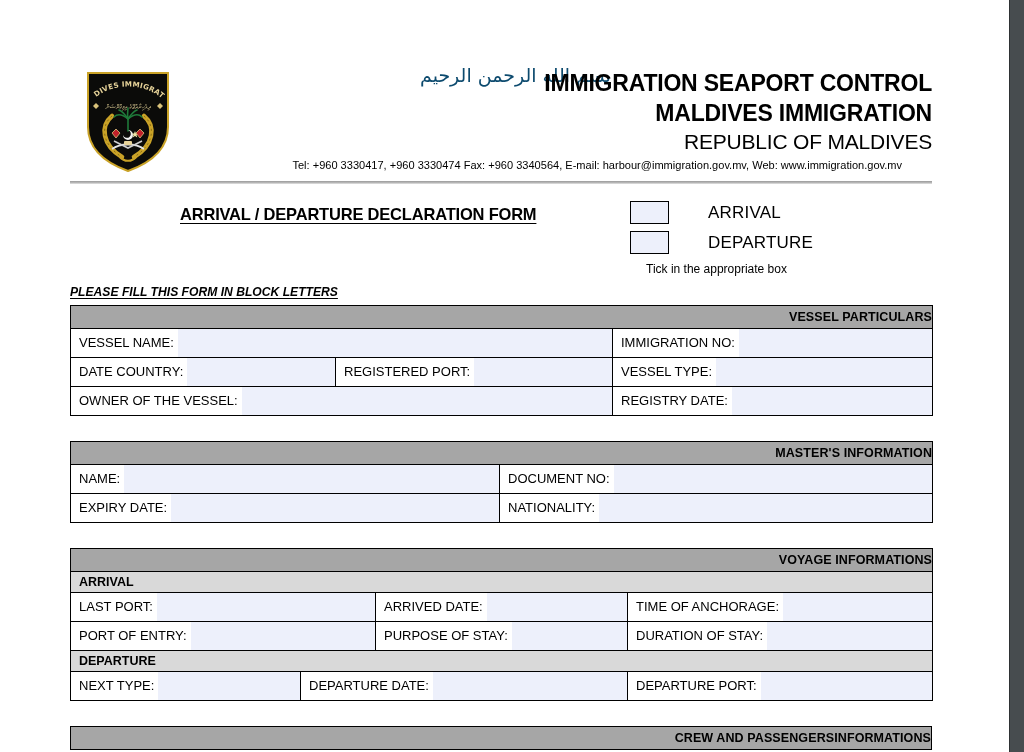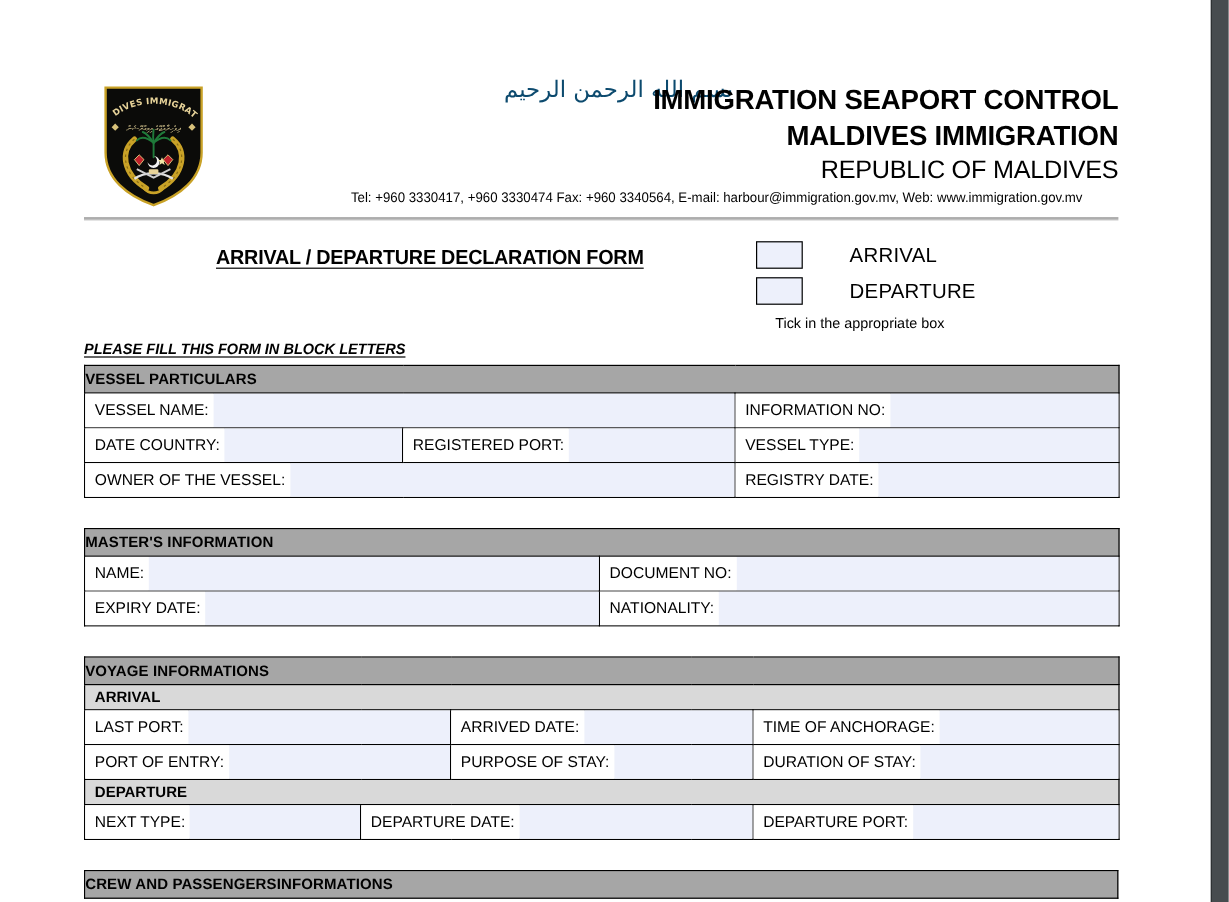--- a/index.html
+++ b/index.html
@@ -201,25 +201,26 @@
     background: #fff;
   }
   .ftable td {
     border: 1px solid #000;
     padding: 0;
     height: 28px;
     vertical-align: middle;
   }
   .ftable td.band {
     background: #a6a6a6;
-    text-align: left;
+    text-align: right;
     font-weight: bold;
     font-size: 12.5px;
     letter-spacing: 0.1px;
     height: 22px;
+    padding-left: 14px;
   }
   .ftable td.subband {
     background: #d9d9d9;
     font-weight: bold;
     font-size: 12.5px;
     padding-left: 8px;
     height: 20px;
   }
   .cellwrap {
     display: flex;
@@ -359,21 +360,21 @@
         </tr>
         <tr>
           <td colspan="2">
             <div class="cellwrap">
               <span class="clabel">VESSEL NAME:</span>
               <span class="cinput"></span>
             </div>
           </td>
           <td>
             <div class="cellwrap">
-              <span class="clabel">INFORMATION NO:</span>
+              <span class="clabel">IMMIGRATION NO:</span>
               <span class="cinput"></span>
             </div>
           </td>
         </tr>
         <tr>
           <td>
             <div class="cellwrap">
               <span class="clabel">DATE COUNTRY:</span>
               <span class="cinput"></span>
             </div>

